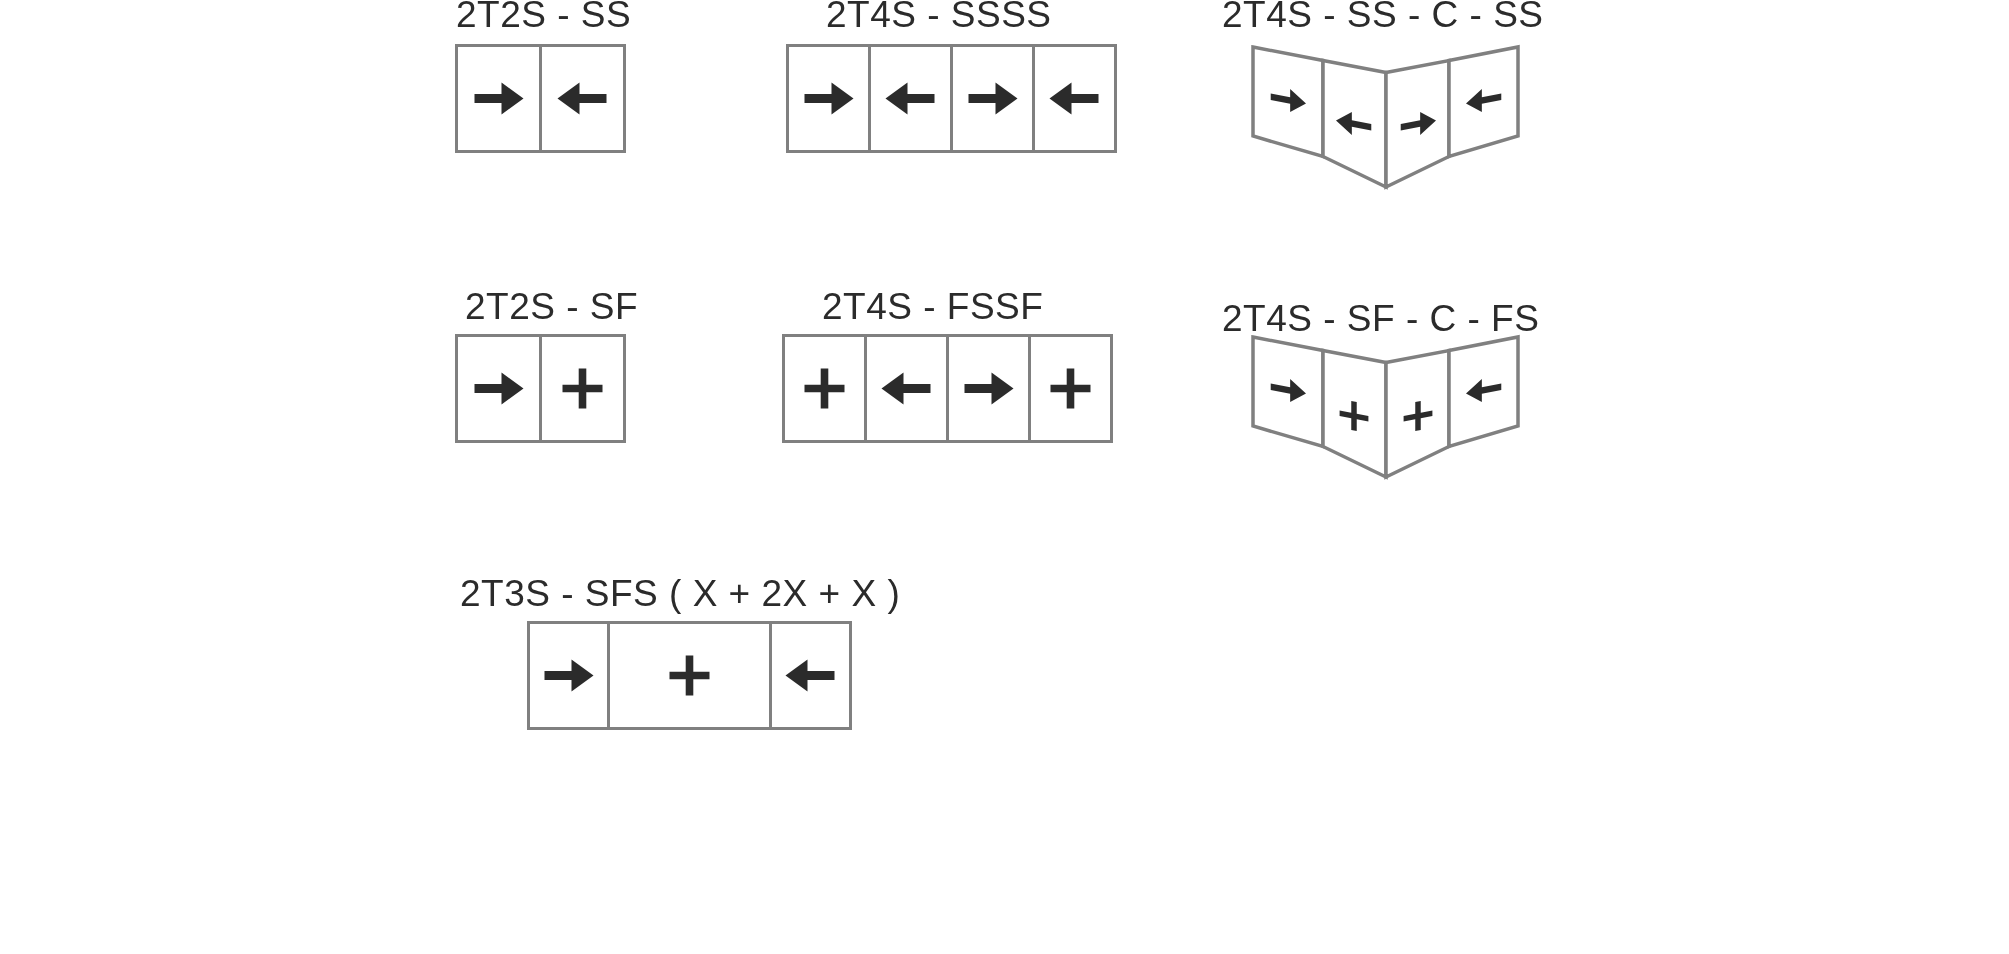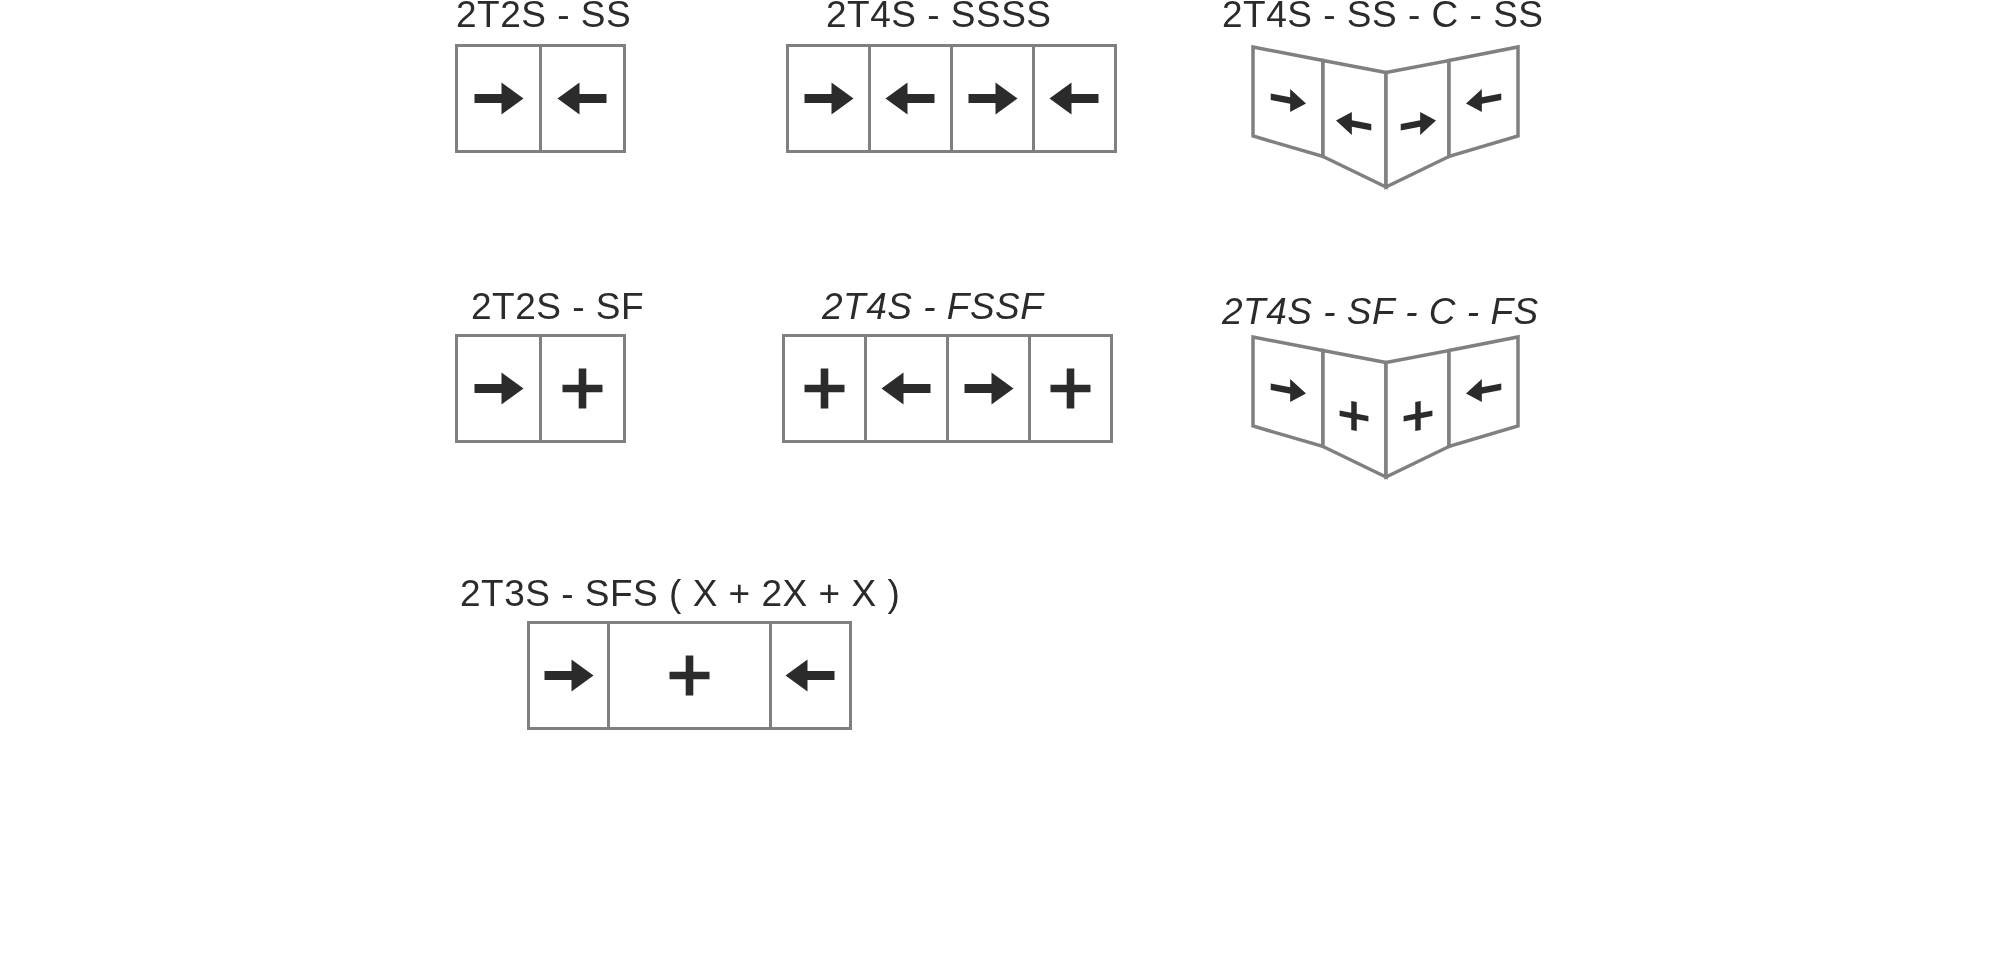--- a/index.html
+++ b/index.html
@@ -114,35 +114,35 @@
       <g class="glyph" transform="translate(196,86) matrix(1,-0.19,0,1,0,0) scale(0.72)">
         <path d="M -24 -4.5 L 3 -4.5 L 3 -16 L 25 0 L 3 16 L 3 4.5 L -24 4.5 Z"></path>
       </g>
       <g class="glyph" transform="translate(262,62) matrix(1,-0.19,0,1,0,0) scale(0.72)">
         <path d="M 24 -4.5 L -3 -4.5 L -3 -16 L -25 0 L -3 16 L -3 4.5 L 24 4.5 Z"></path>
       </g>
     </svg>
   </div>
 
   <div class="fig" style="left:455px; top:288px;">
-    <div class="fig-title" style="left:16px; top:0px;">2T2S - SF</div>
+    <div class="fig-title" style="left:10px; top:0px;">2T2S - SF</div>
     <svg class="fig-svg" style="left:0px; top:46px;" width="180" height="112" viewBox="0 0 180 112">
       <rect class="flat-cell-rect" x="1.5" y="1.5" width="84" height="106"></rect>
       <rect class="flat-cell-rect" x="85.5" y="1.5" width="84" height="106"></rect>
       <g class="glyph" transform="translate(43.5,54.5)">
         <path d="M -24 -4.5 L 3 -4.5 L 3 -16 L 25 0 L 3 16 L 3 4.5 L -24 4.5 Z"></path>
       </g>
       <g transform="translate(127.5,54.5)">
         <path class="glyph" d="M -3.8 -20 L 3.8 -20 L 3.8 -3.8 L 20 -3.8 L 20 3.8 L 3.8 3.8 L 3.8 20 L -3.8 20 L -3.8 3.8 L -20 3.8 L -20 -3.8 L -3.8 -3.8 Z"></path>
       </g>
     </svg>
   </div>
 
   <div class="fig" style="left:782px; top:288px;">
-    <div class="fig-title" style="left:40px; top:0px;font-style:italic;">2T4S - FSSF</div>
+    <div class="fig-title" style="left:40px; top:0px;">2T4S - FSSF</div>
     <svg class="fig-svg" style="left:0px; top:46px;" width="340" height="112" viewBox="0 0 340 112">
       <rect class="flat-cell-rect" x="1.5" y="1.5" width="82" height="106"></rect>
       <rect class="flat-cell-rect" x="83.5" y="1.5" width="82" height="106"></rect>
       <rect class="flat-cell-rect" x="165.5" y="1.5" width="82" height="106"></rect>
       <rect class="flat-cell-rect" x="247.5" y="1.5" width="82" height="106"></rect>
       <g transform="translate(42.5,54.5)">
         <path class="glyph" d="M -3.8 -20 L 3.8 -20 L 3.8 -3.8 L 20 -3.8 L 20 3.8 L 3.8 3.8 L 3.8 20 L -3.8 20 L -3.8 3.8 L -20 3.8 L -20 -3.8 L -3.8 -3.8 Z"></path>
       </g>
       <g class="glyph" transform="translate(124.5,54.5)">
         <path d="M 24 -4.5 L -3 -4.5 L -3 -16 L -25 0 L -3 16 L -3 4.5 L 24 4.5 Z"></path>
@@ -150,21 +150,21 @@
       <g class="glyph" transform="translate(206.5,54.5)">
         <path d="M -24 -4.5 L 3 -4.5 L 3 -16 L 25 0 L 3 16 L 3 4.5 L -24 4.5 Z"></path>
       </g>
       <g transform="translate(288.5,54.5)">
         <path class="glyph" d="M -3.8 -20 L 3.8 -20 L 3.8 -3.8 L 20 -3.8 L 20 3.8 L 3.8 3.8 L 3.8 20 L -3.8 20 L -3.8 3.8 L -20 3.8 L -20 -3.8 L -3.8 -3.8 Z"></path>
       </g>
     </svg>
   </div>
 
   <div class="fig" style="left:1222px; top:288px;">
-    <div class="fig-title" style="left:0px; top:5px;font-style:italic;">2T4S - SF - C - FS</div>
+    <div class="fig-title" style="left:0px; top:12px;">2T4S - SF - C - FS</div>
     <svg class="fig-svg" style="left:0px; top:40px;" width="320" height="160" viewBox="0 0 320 160">
       <polygon class="panel-poly" points="31,9 101,22.5 101,118.5 31,98"></polygon>
       <polygon class="panel-poly" points="101,22.5 164,34.5 164,149 101,118.5"></polygon>
       <polygon class="panel-poly" points="164,34.5 227,22.5 227,118.5 164,149"></polygon>
       <polygon class="panel-poly" points="227,22.5 296,9 296,98 227,118.5"></polygon>
       <g class="glyph" transform="translate(66,62) matrix(1,0.19,0,1,0,0) scale(0.72)">
         <path d="M -24 -4.5 L 3 -4.5 L 3 -16 L 25 0 L 3 16 L 3 4.5 L -24 4.5 Z"></path>
       </g>
       <g transform="translate(132,88) matrix(1,0.19,0,1,0,0) scale(0.72)">
         <path class="glyph" d="M -3.8 -20 L 3.8 -20 L 3.8 -3.8 L 20 -3.8 L 20 3.8 L 3.8 3.8 L 3.8 20 L -3.8 20 L -3.8 3.8 L -20 3.8 L -20 -3.8 L -3.8 -3.8 Z"></path>

